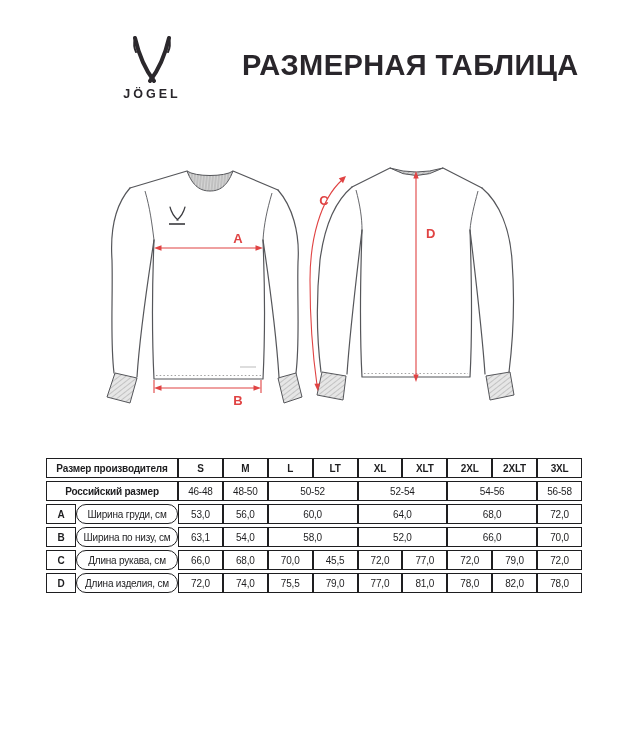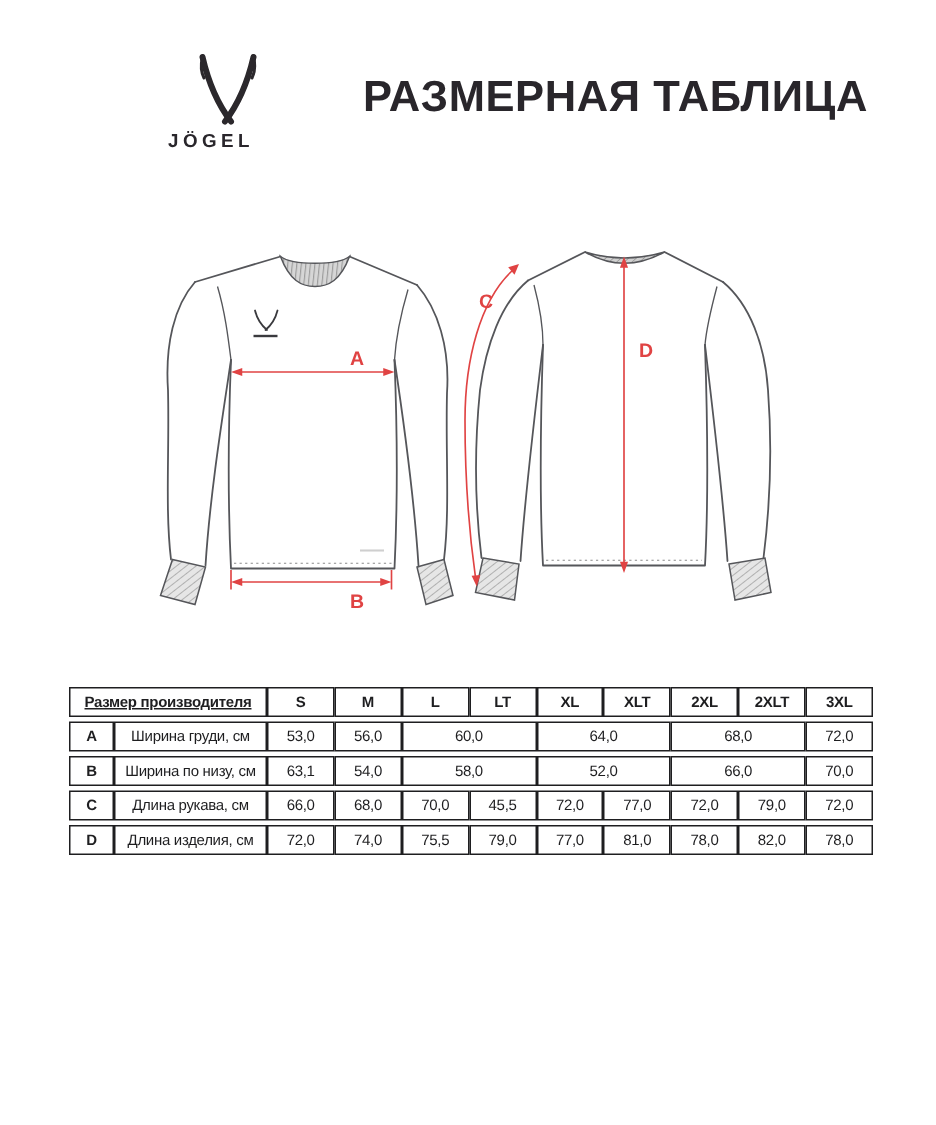--- a/index.html
+++ b/index.html
@@ -1,20 +1,20 @@
 <!DOCTYPE html>
 <html><head>
 <meta charset="utf-8">
 <style>
   html,body{margin:0;padding:0;background:#fff;}
   .page{position:relative;width:624px;height:750px;background:#ffffff;overflow:hidden;
         font-family:"Liberation Sans", sans-serif;color:#1e1e20;}
 
   
-  .logo{position:absolute;left:112px;top:36px;width:80px;}
+  .logo{position:absolute;left:112px;top:36px;width:80px;text-align:center;}
   .logo svg{display:block;margin:0 auto;}
   .logo-text{font-weight:bold;font-size:12.5px;letter-spacing:3px;color:#29262b;margin-top:3px;}
   .title{position:absolute;left:198px;top:49px;font-size:29px;font-weight:700;
          color:#29262b;letter-spacing:0.4px;white-space:nowrap;margin-left:44px;}
 
   
   .front-svg{position:absolute;left:90px;top:160px;}
   .back-svg{position:absolute;left:300px;top:160px;}
   .garment{stroke:#55565a;stroke-width:1.2;fill:none;stroke-linecap:round;stroke-linejoin:round;}
   .seam{stroke:#55565a;stroke-width:0.9;fill:none;}
@@ -23,22 +23,22 @@
   .redhead{fill:#e04343;stroke:none;}
   .redlabel{fill:#e04343;font-weight:bold;font-size:13px;font-family:"Liberation Sans",sans-serif;}
   .minilogo{stroke:#3a3a3e;stroke-width:1.2;fill:none;stroke-linecap:round;}
   .fineprint{stroke:#cfcfcf;stroke-width:1.4;}
 
   
   .size-table-wrap{position:absolute;left:46px;top:455px;width:536px;}
   table.size-table{border-collapse:separate;border-spacing:0 3px;width:100%;table-layout:fixed;}
   table.size-table td{border:1.2px solid #1e1e20;height:18px;text-align:center;vertical-align:middle;
       font-size:10px;letter-spacing:-0.2px;padding:0 1px;overflow:hidden;white-space:nowrap;color:#1e1e20;}
-  td.lbl-center{font-weight:bold;font-size:10.3px;letter-spacing:0;text-decoration:underline;}
-  td.lbl-left{text-align:left;padding-left:10px;font-size:9.8px;}
+  td.lbl-center{font-weight:bold;font-size:10.3px;letter-spacing:0;}
+  td.lbl-left{text-align:left;padding-left:10px;font-size:9.8px;border-radius:10px;}
   td.keycell{font-weight:bold;font-size:10.5px;}
   td.bold{font-weight:bold;}
 </style>
 </head>
 <body>
 
 <div class="page">
 
   <div class="logo">
     <svg width="46" height="48" viewBox="0 0 46 48">
@@ -170,20 +170,29 @@
             <td class="bold">M</td>
             <td class="bold">L</td>
             <td class="bold">LT</td>
             <td class="bold">XL</td>
             <td class="bold">XLT</td>
             <td class="bold">2XL</td>
             <td class="bold">2XLT</td>
             <td class="bold">3XL</td>
           </tr>
           <tr>
+            <td class="lbl-center" colspan="2">Российский размер</td>
+            <td>46-48</td>
+            <td>48-50</td>
+            <td colspan="2">50-52</td>
+            <td colspan="2">52-54</td>
+            <td colspan="2">54-56</td>
+            <td>56-58</td>
+          </tr>
+          <tr>
             <td class="keycell">A</td>
             <td class="lbl-left">Ширина груди, см</td>
             <td>53,0</td>
             <td>56,0</td>
             <td colspan="2">60,0</td>
             <td colspan="2">64,0</td>
             <td colspan="2">68,0</td>
             <td>72,0</td>
           </tr>
           <tr>

